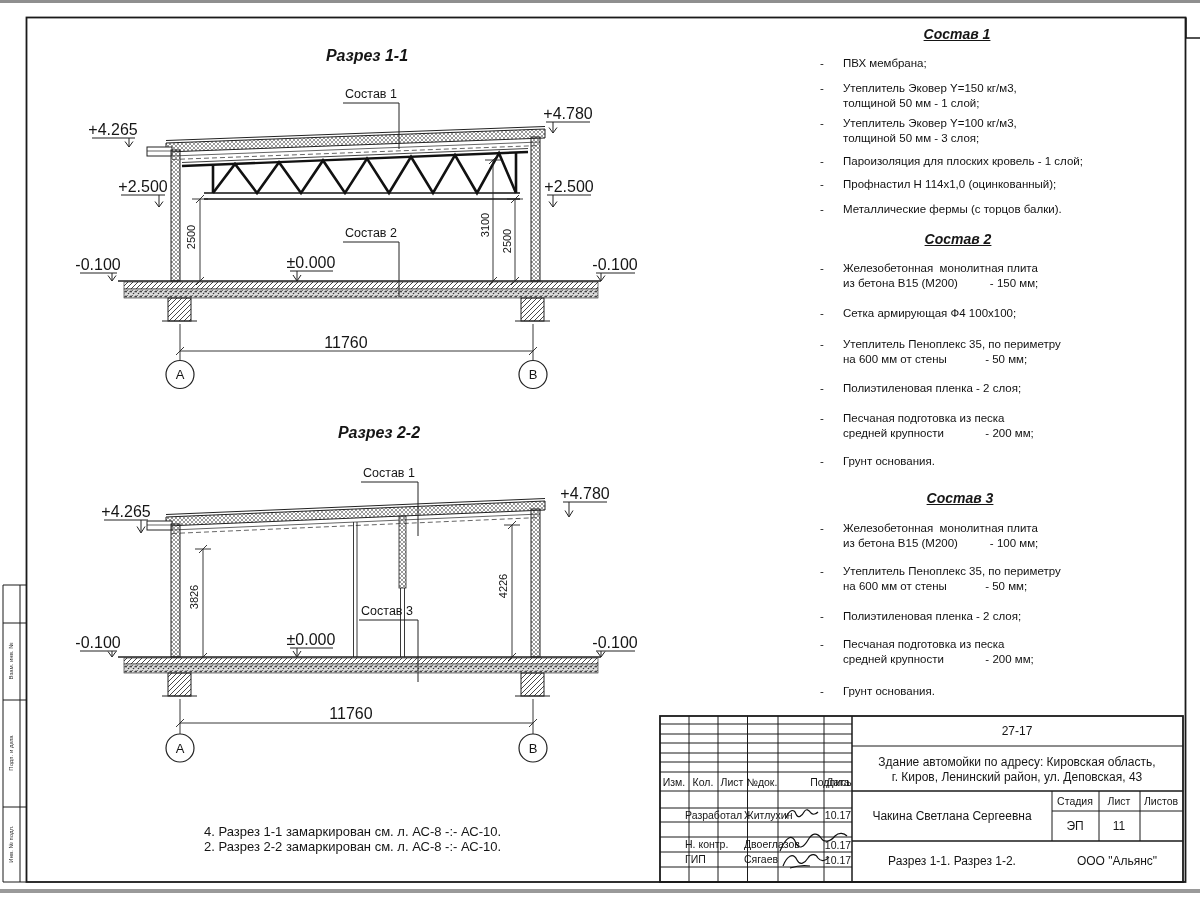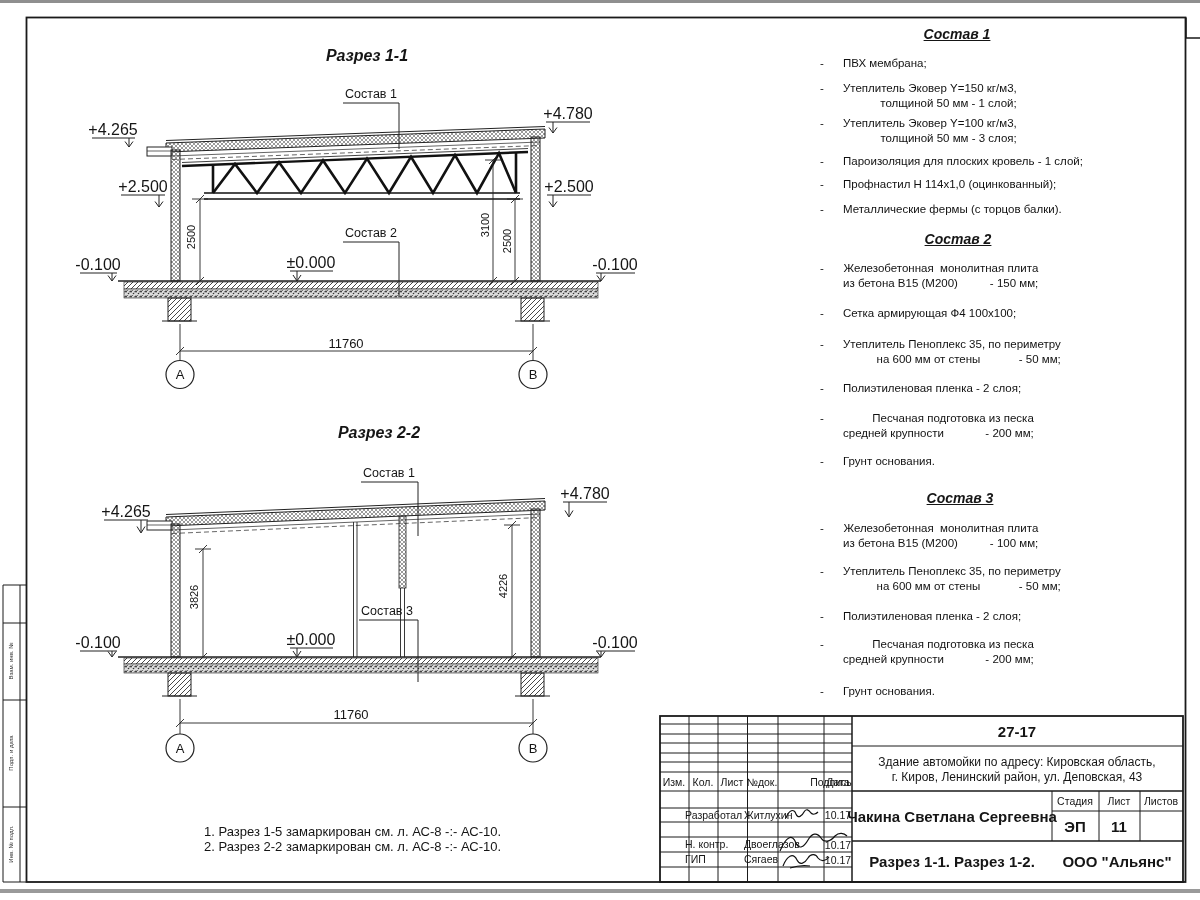--- a/index.html
+++ b/index.html
@@ -7,29 +7,29 @@
         font-family:"Liberation Sans","DejaVu Sans",sans-serif;color:#111;}
   svg.lines{position:absolute;left:0;top:0;}
   .t{position:absolute;white-space:pre;color:#151515;}
   .c{transform:translate(-50%,-50%);text-align:center;}
   .l{transform:translate(0,-50%);margin-left:22px;}
   .rot{transform:translate(-50%,-50%) rotate(-90deg);}
   .sec-title{font-size:16px;font-style:italic;font-weight:600;}
   .lbl{font-size:12.5px;}
   .elev{font-size:16px;}
   .dim{font-size:11px;}
-  .dimspan{font-size:13px;}
+  .dimspan{font-size:16px;}
   .axis{font-size:13px;}
   .comp-head{font-size:14px;font-style:italic;font-weight:600;text-decoration:underline;}
   .citem{position:absolute;left:820px;width:372px;display:flex;font-size:11.5px;line-height:15px;}
   .citem .dash{width:23px;flex:none;}
-  .citem .ctext{white-space:pre;text-align:right;}
+  .citem .ctext{white-space:pre;}
   .note{font-size:13px;}
   .tb{font-size:10.5px;}
-  .tb-big{font-size:15px;font-weight:bold;}
+  .tb-big{font-size:12px;}
   .tb-mid{font-size:12px;}
   .strip-label{font-size:6px;color:#333;}
 </style>
 </head>
 <body>
 
 <div class="page">
 
 <svg class="lines" width="1200" height="900" viewBox="0 0 1200 900">
   <defs>
@@ -374,21 +374,21 @@
 <div class="citem" style="top:637px">
       <span class="dash">-</span>
       <div class="ctext">Песчаная подготовка из песка
 средней крупности             - 200 мм;</div>
     </div>
 <div class="citem" style="top:684px">
       <span class="dash">-</span>
       <div class="ctext">Грунт основания.</div>
     </div>
 
-<div class="t l note" style="left:182px;top:831px">1. Разрез 1-5 замаркирован см. л. АС-8 -:- АС-10.</div>
+<div class="t l note" style="left:182px;top:831px">4. Разрез 1-1 замаркирован см. л. АС-8 -:- АС-10.</div>
 <div class="t l note" style="left:182px;top:846px">2. Разрез 2-2 замаркирован см. л. АС-8 -:- АС-10.</div>
 
 <div class="t c tb-big" style="left:1017px;top:731px">27-17</div>
 <div class="t c tb-mid" style="left:1017px;top:762px">Здание автомойки по адресу: Кировская область,</div>
 <div class="t c tb-mid" style="left:1017px;top:777px">г. Киров, Ленинский район, ул. Деповская, 43</div>
 <div class="t c tb" style="left:674px;top:782px">Изм.</div>
 <div class="t c tb" style="left:703px;top:782px">Кол.</div>
 <div class="t c tb" style="left:732px;top:782px">Лист</div>
 <div class="t c tb" style="left:762px;top:782px">№док.</div>
 <div class="t c tb" style="left:831px;top:782px">Подпись</div>

